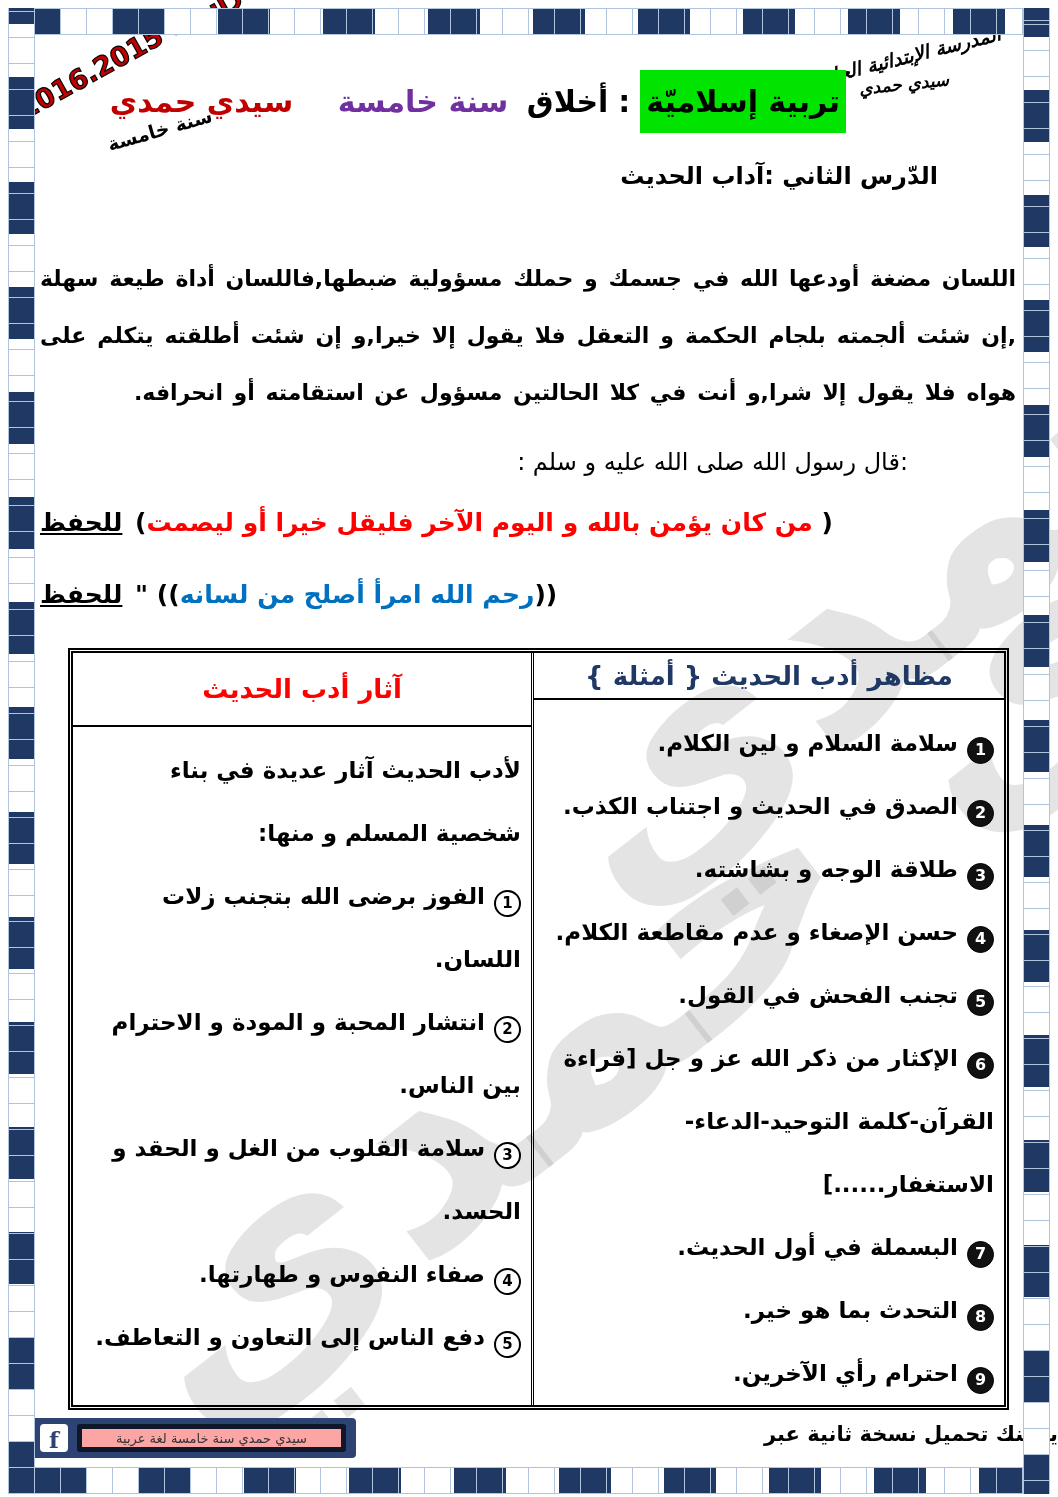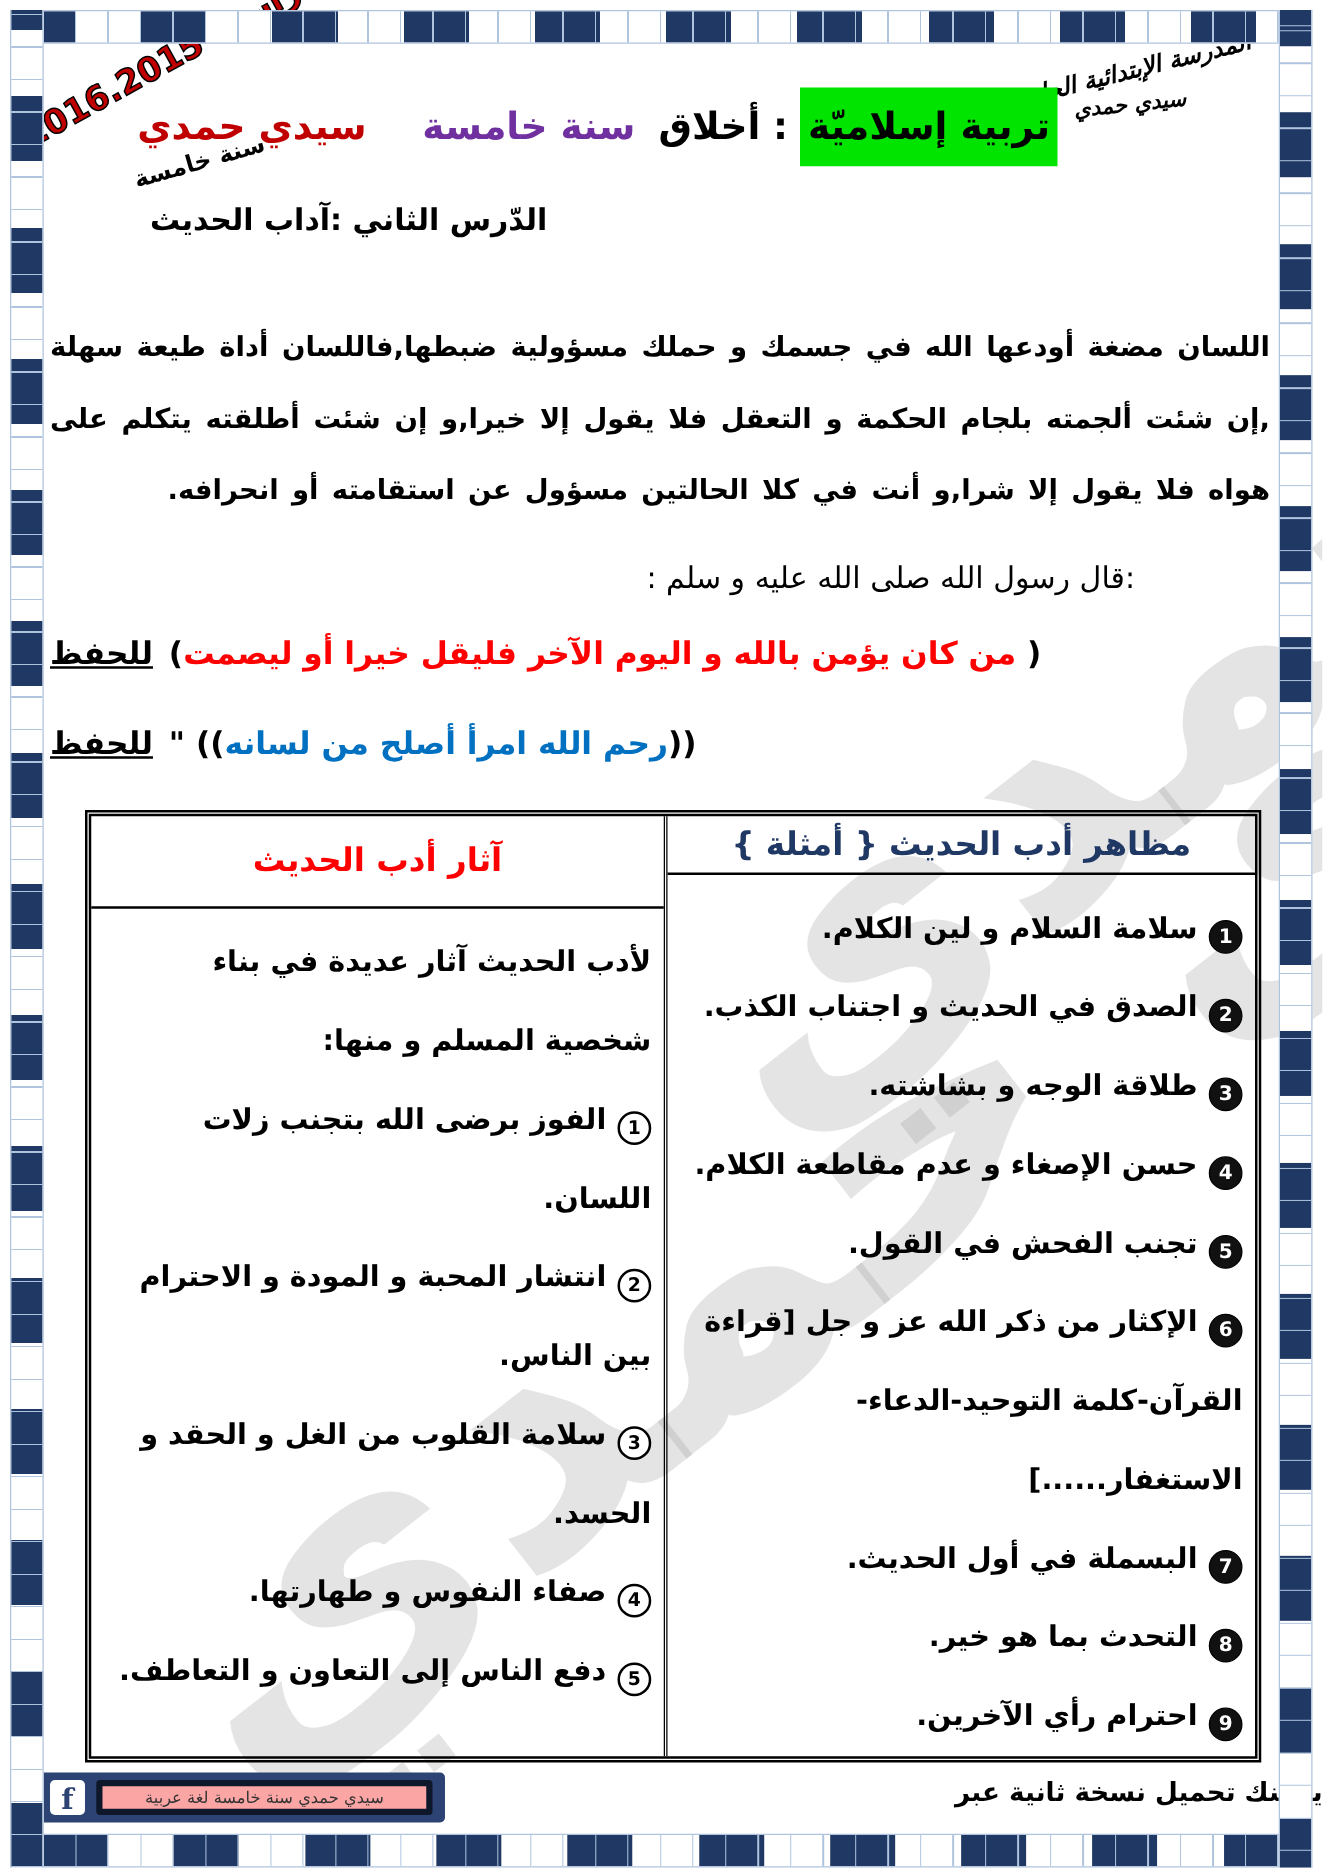--- a/index.html
+++ b/index.html
@@ -72,21 +72,21 @@
   #main-title{
     position:absolute;top:84px;right:212px;left:60px;direction:rtl;text-align:right;
     font-size:30px;font-weight:bold;white-space:nowrap;
   }
   #main-title .hl{background:var(--hl);padding:14px 6px;}
   #main-title .sep{margin:0 10px;}
   #main-title .grade{color:var(--purple);margin-right:8px;}
   #main-title .school{color:var(--darkred);margin-right:34px;}
 
   #lesson-title{
-    position:absolute;top:162px;left:120px;right:120px;text-align:left;direction:rtl;
+    position:absolute;top:162px;left:120px;right:120px;text-align:right;direction:rtl;
     font-size:24px;font-weight:bold;color:#000;
   }
 
   
   #intro-par{
     position:absolute;top:250px;right:42px;left:40px;direction:rtl;
     text-align:justify;font-size:22px;font-weight:bold;line-height:57px;color:#000;word-spacing:3px;
   }
 
   #hadith-intro{

